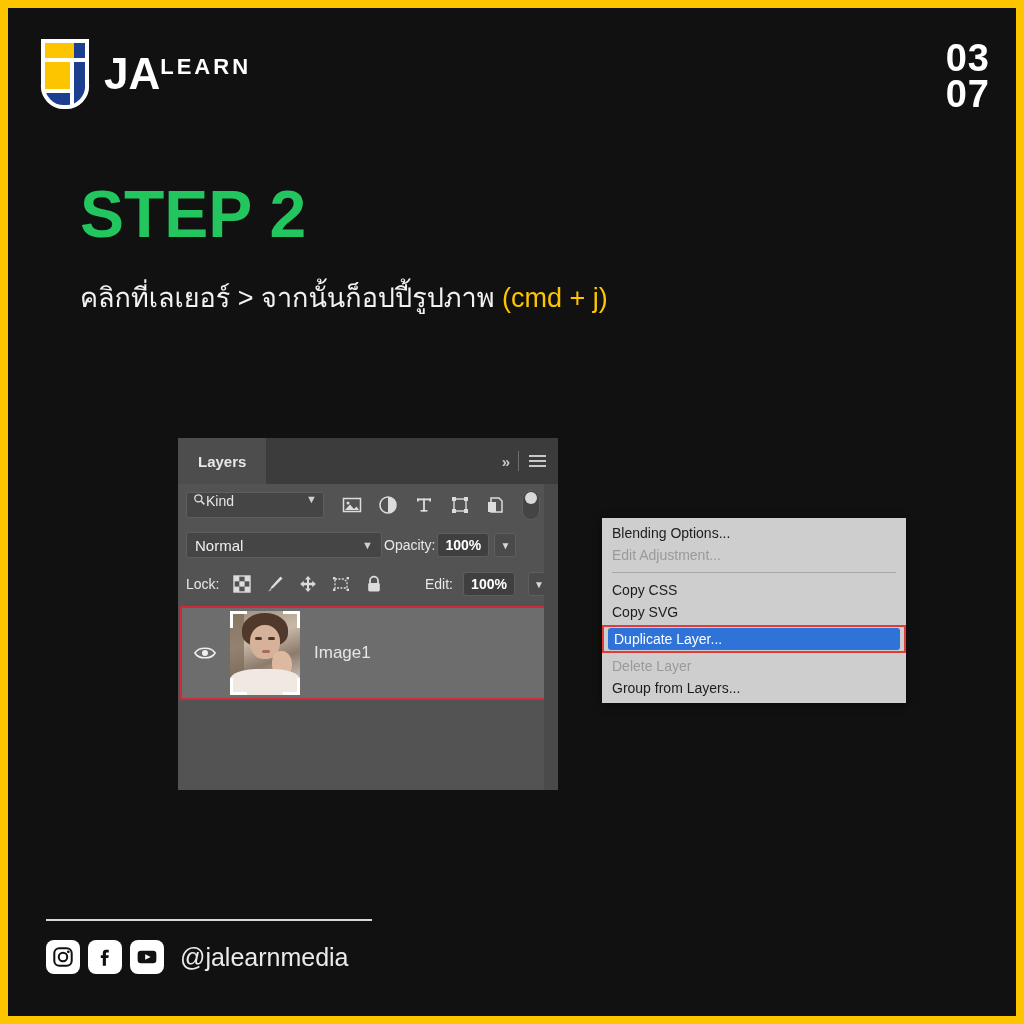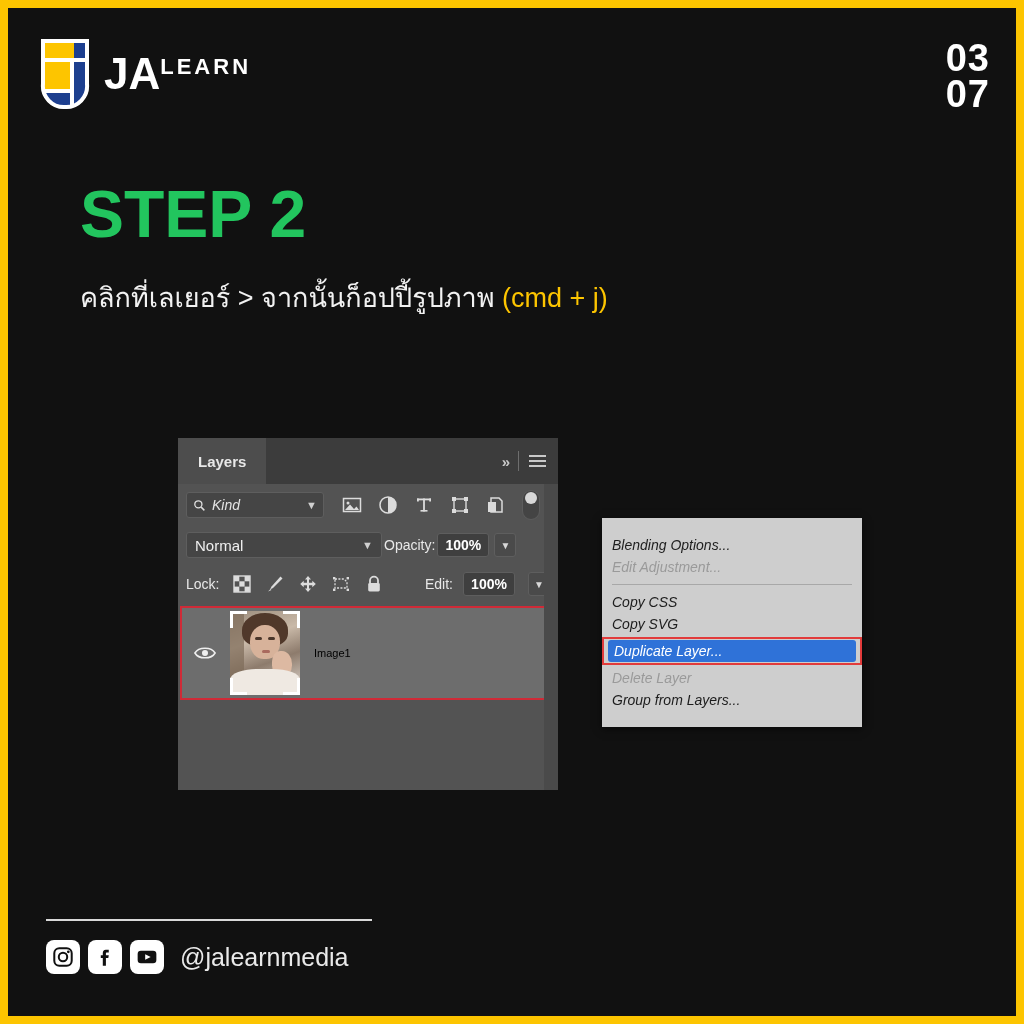--- a/index.html
+++ b/index.html
@@ -45,21 +45,21 @@
   }
   .ps-tabtools{position:absolute;right:12px;top:0;height:46px;display:flex;align-items:center;gap:10px;color:#c9c9c9;}
   .chev2{font-size:15px;letter-spacing:-2px;font-weight:bold;}
   .vline{width:1px;height:20px;background:#6e6e6e;}
   .burger{display:flex;flex-direction:column;gap:3px;}
   .burger i{display:block;width:17px;height:2px;background:#c9c9c9;}
 
   .ps-filterrow{height:42px;background:#535353;display:flex;align-items:center;padding:0 8px;gap:8px;}
   .kind-select{
     flex:0 0 138px;height:26px;background:#454545;border:1px solid #5e5e5e;border-radius:3px;
-    display:flex;align-items:center;padding:0 6px;gap:6px;color:#e4e4e4;font-size:14px;box-sizing:border-box;font-style:italic;
+    display:flex;align-items:flex-start;padding:0 6px;color:#e4e4e4;font-size:14px;box-sizing:border-box;
   }
   .kind-select .kc{margin-left:auto;font-size:11px;color:#d0d0d0;}
   .f-icons{display:flex;align-items:center;gap:16px;margin-left:10px;}
   .f-icons .ic{width:20px;height:20px;display:block;}
   .toggle-pill{
     width:18px;height:30px;border-radius:9px;background:#444;margin-left:8px;position:relative;
     border:1px solid #5c5c5c;box-sizing:border-box;
   }
   .toggle-pill::after{content:"";position:absolute;left:2px;top:1px;width:12px;height:12px;border-radius:50%;background:#d8d8d8;}
 
@@ -101,30 +101,29 @@
   .thumb .eye2{position:absolute;left:38px;top:26px;width:7px;height:3px;border-radius:2px;background:#4a352a;}
   .thumb .lips{position:absolute;left:32px;top:39px;width:8px;height:3px;border-radius:2px;background:#a96a5e;}
   .thumb .hand{position:absolute;left:42px;top:40px;width:20px;height:26px;border-radius:40% 50% 45% 45%;background:#ddb9a2;}
   .thumb .shirt{position:absolute;left:0;bottom:0;width:70px;height:26px;background:#efe9e2;border-radius:40% 40% 0 0;}
   .thumb .bg-l{position:absolute;left:0;top:0;width:14px;height:84px;background:#7e6b58;opacity:.7;}
   .brk{position:absolute;width:14px;height:14px;border:3px solid #ffffff;}
   .brk.tl{left:0;top:0;border-right:none;border-bottom:none;}
   .brk.tr{right:0;top:0;border-left:none;border-bottom:none;}
   .brk.bl{left:0;bottom:0;border-right:none;border-top:none;}
   .brk.br{right:0;bottom:0;border-left:none;border-top:none;}
-  .layer-name{color:#000000;font-size:11px;}
+  .layer-name{color:#e5e5e5;font-size:17px;}
   .ps-scroll{position:absolute;right:0;top:46px;bottom:0;width:14px;background:#4a4a4a;}
   .ps-empty{height:calc(100% - 0px);background:#535353;}
 
   
   .ctx{
-    position:absolute;left:594px;top:510px;width:260px;background:#cecece;
-    padding:16px 0;box-shadow:0 2px 8px rgba(0,0,0,.55);
+    position:absolute;left:594px;top:510px;width:304px;background:#cecece;
+    padding:4px 0;box-shadow:0 2px 8px rgba(0,0,0,.55);
     font-family:"Liberation Sans","DejaVu Sans",sans-serif;
-    font-style:italic;
   }
   .ctx-item{height:22px;display:flex;align-items:center;padding:0 10px;font-size:14px;color:#1d1d1d;}
   .ctx-item.disabled{color:#9a9a9a;}
   .ctx-sep{height:1px;background:#a8a8a8;margin:6px 10px;}
   .ctx-item.sel{background:#2f72d8;color:#ffffff;border-radius:3px;margin:0 4px;padding:0 6px;}
   .ctx-selwrap{border:2px solid #e23b3b;margin:2px 0;padding:1px 0;}
 
   
   .foot-line{position:absolute;left:38px;top:911px;width:326px;height:2px;background:#d9d9d9;}
   .foot{position:absolute;left:38px;top:932px;display:flex;align-items:center;gap:8px;}

